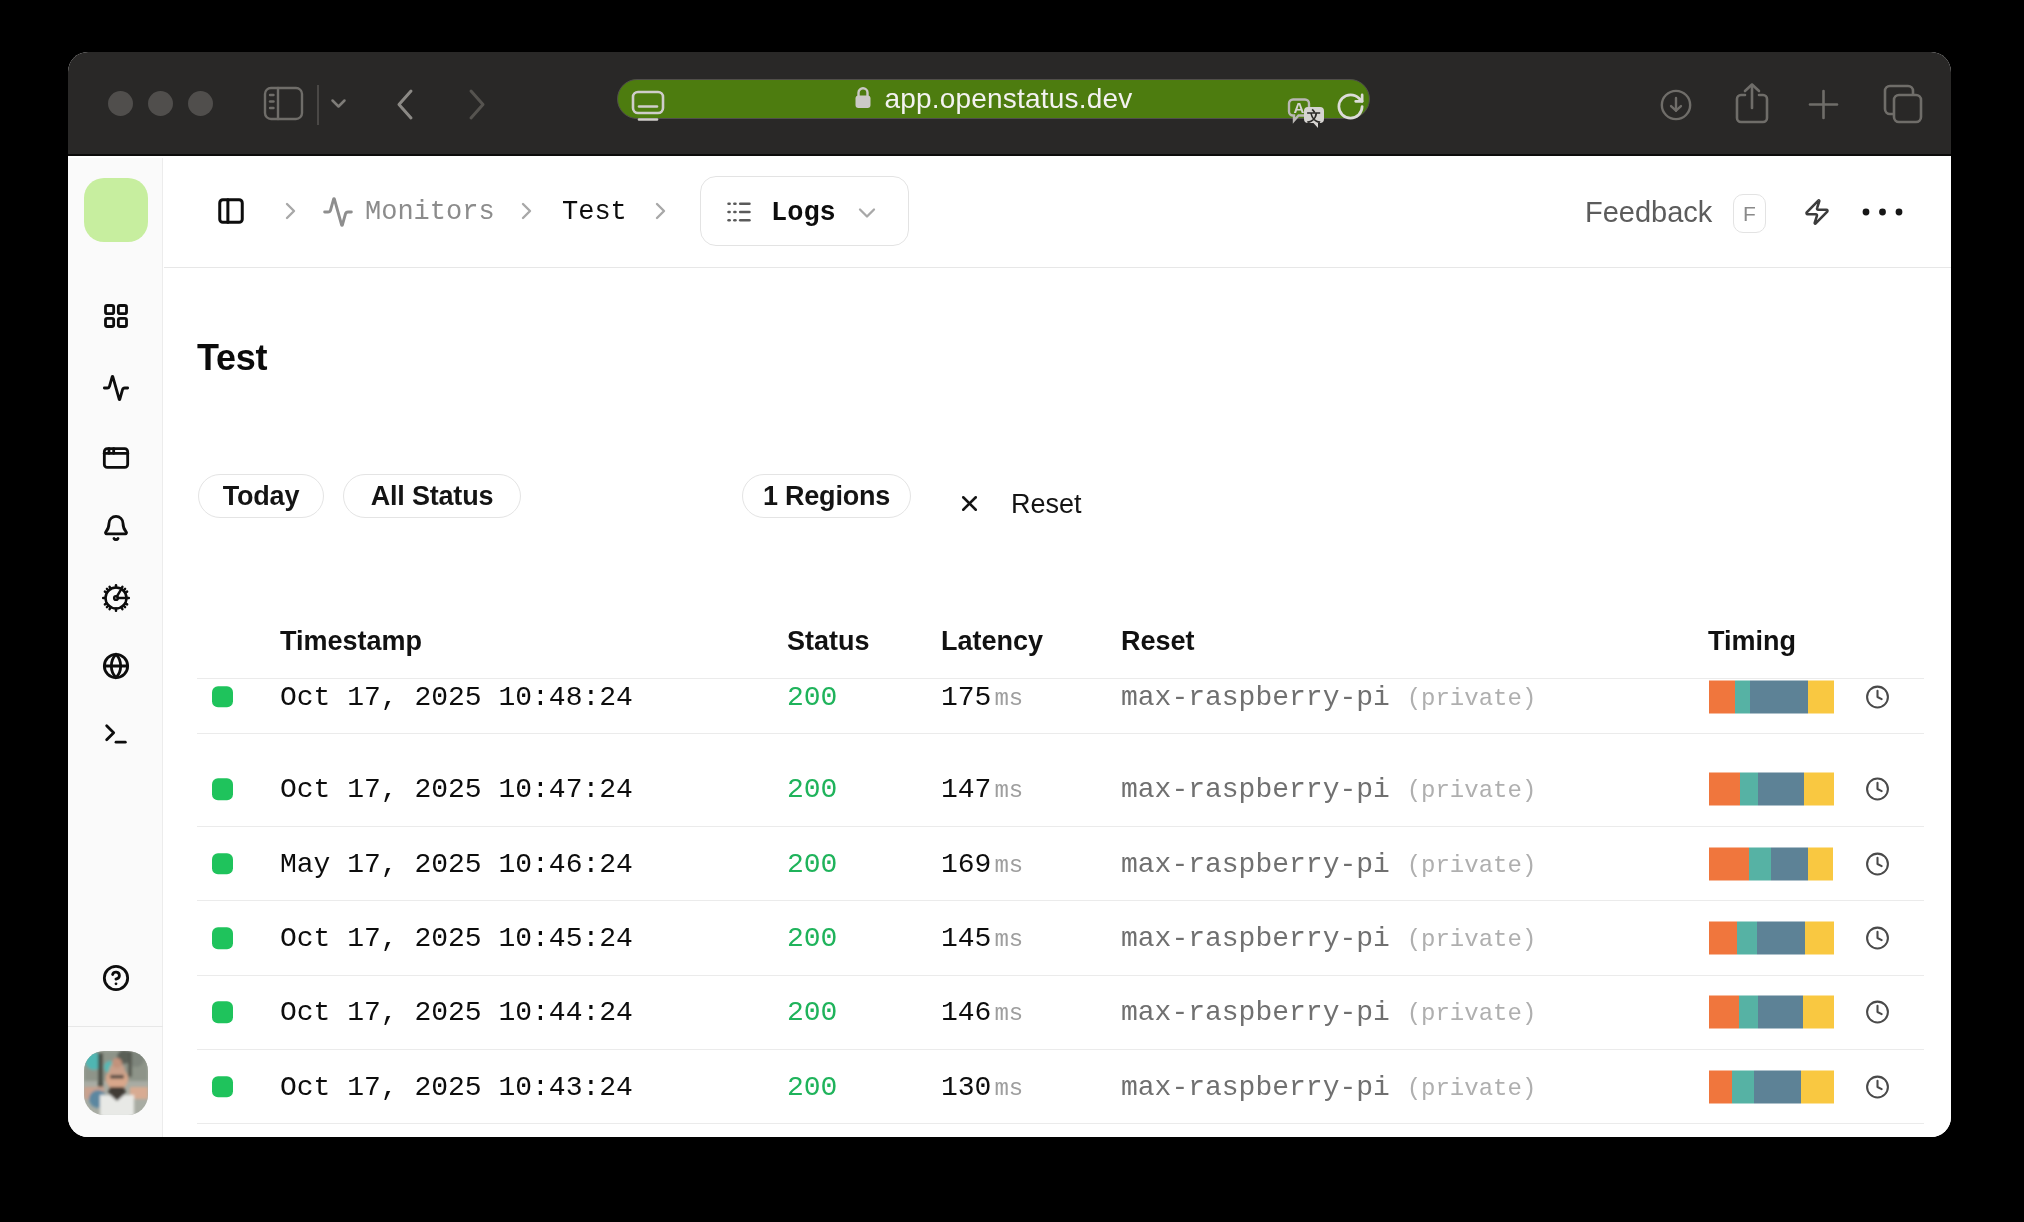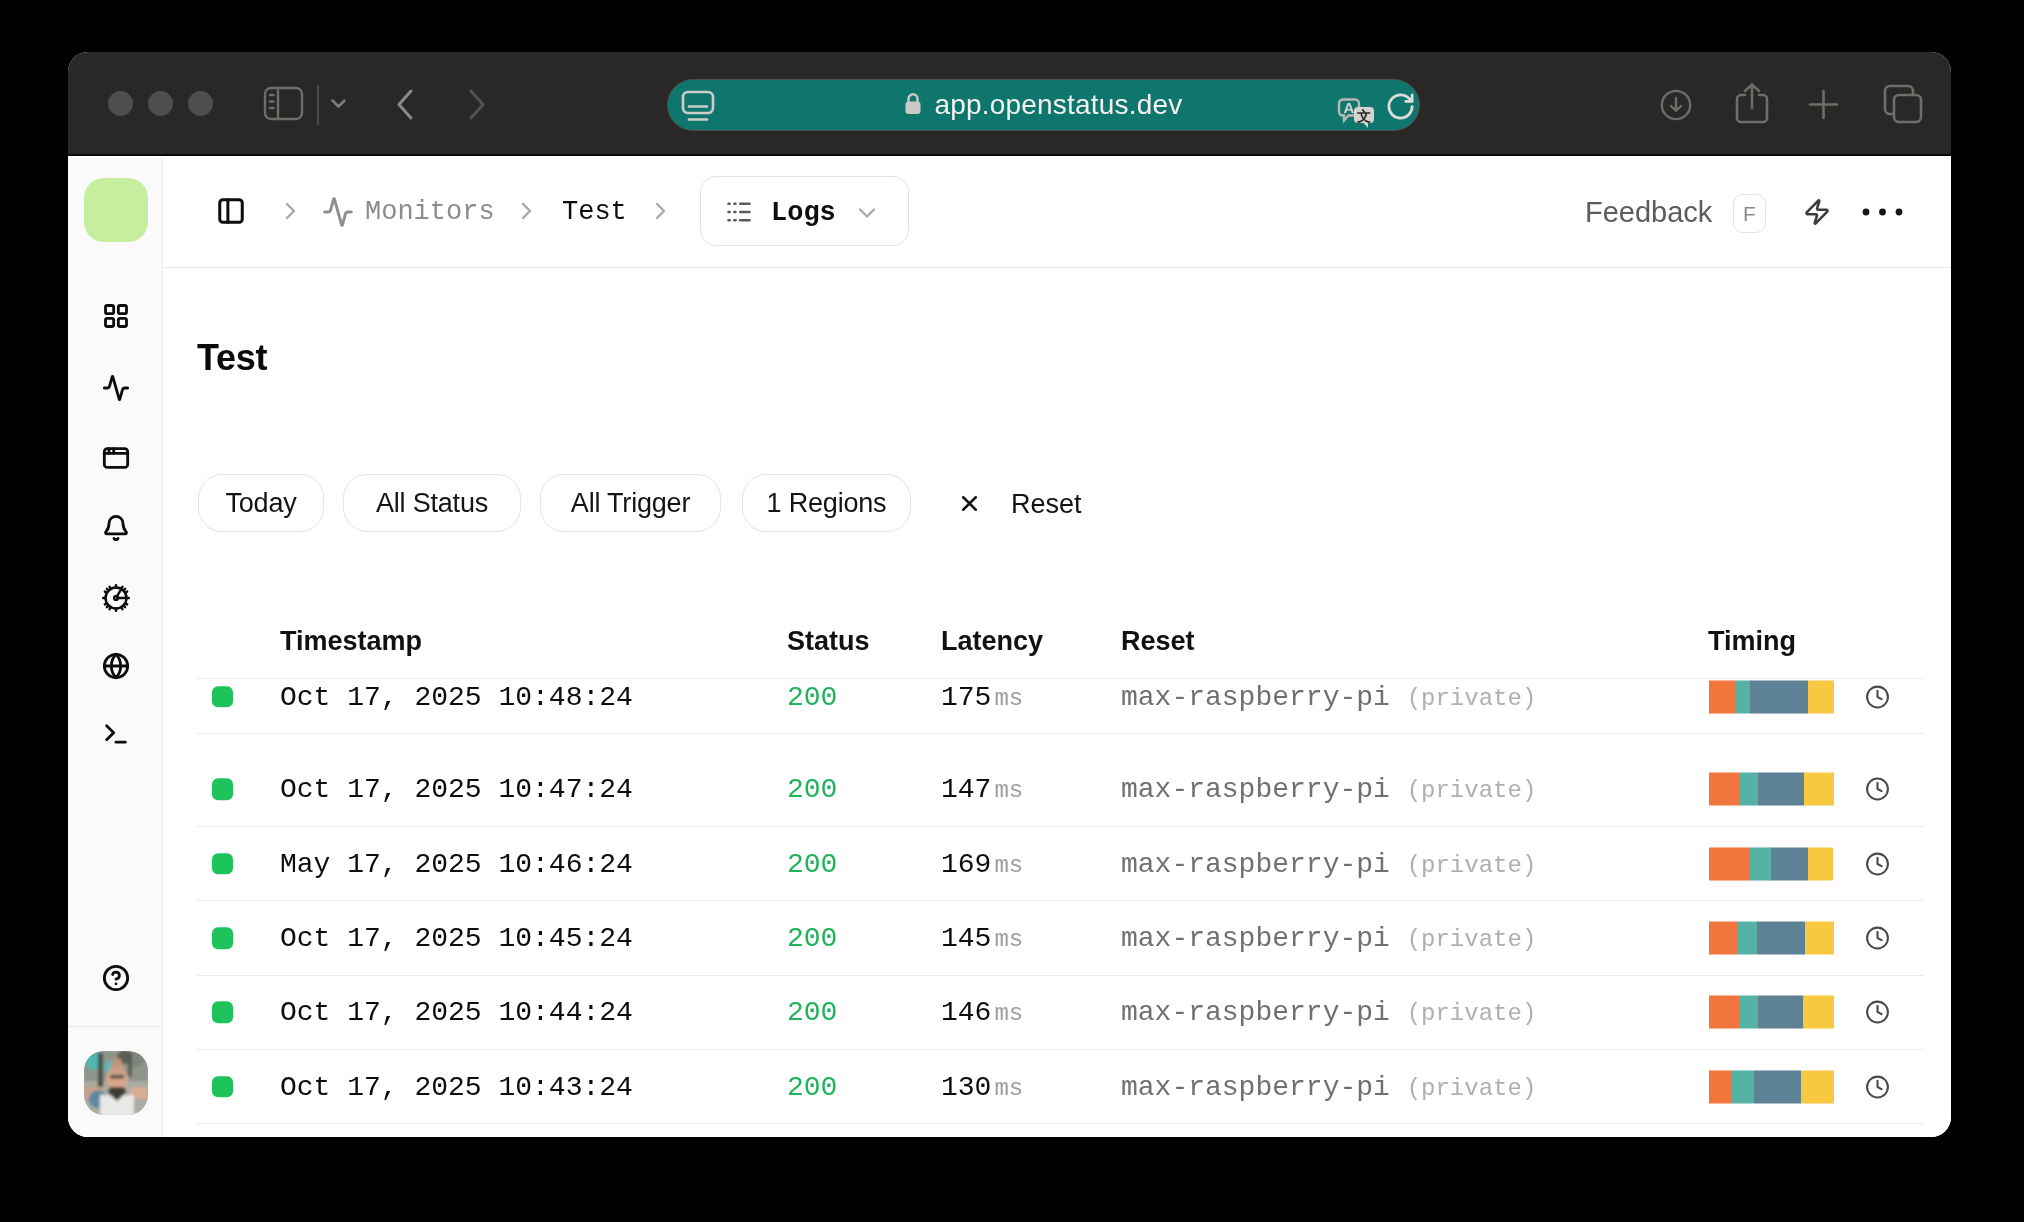--- a/index.html
+++ b/index.html
@@ -1,27 +1,27 @@
 <!DOCTYPE html>
 <html><head><meta charset="utf-8"><style>
 *{margin:0;padding:0;box-sizing:border-box}
 html,body{width:2024px;height:1222px;background:#000;overflow:hidden}
 body{font-family:"Liberation Sans",sans-serif;-webkit-font-smoothing:antialiased}
 .abs{position:absolute}
 .mono{font-family:Liberation Mono, monospace}
 #win{position:absolute;left:68px;top:52px;width:1883px;height:1085px;border-radius:20px;overflow:hidden;background:#fff}
 #toolbar{position:absolute;left:0;top:0;width:1883px;height:104px;background:#292827;border-bottom:2px solid #0b0b0a}
 .dot{position:absolute;width:25px;height:25px;border-radius:50%;background:#504e4c;top:39px}
-#urlbar{position:absolute;left:599px;top:27px;width:753px;height:52px;border-radius:26px;background:#0f766e;border:1.5px solid #504e4b}
+#urlbar{position:absolute;left:549px;top:27px;width:753px;height:40px;border-radius:26px;background:#4d7c0f;border:1.5px solid #504e4b}
 #sidebar{position:absolute;left:0;top:106px;width:95px;bottom:0;background:#fafafa;border-right:1px solid #ececec}
 #appbar{position:absolute;left:96px;top:106px;right:0;height:110px;background:#fff;border-bottom:1px solid #e7e7e7}
 #logo{position:absolute;left:16px;top:20px;width:64px;height:64px;border-radius:20px;background:#c7ee9f}
 #main{position:absolute;left:96px;top:216px;right:0;bottom:0;background:#fff}
-.btn{position:absolute;height:58px;border:1.5px solid #e4e4e4;border-radius:24px;background:#fff;
- display:flex;align-items:center;justify-content:center;font-size:27px;font-weight:400;color:#141414;letter-spacing:-0.2px}
+.btn{position:absolute;height:44px;border:1.5px solid #e4e4e4;border-radius:24px;background:#fff;
+ display:flex;align-items:center;justify-content:center;font-size:27px;font-weight:700;color:#141414;letter-spacing:-0.2px}
 .hdr{position:absolute;font-size:27px;font-weight:700;color:#111;top:50%;transform:translateY(-50%)}
 .row{position:absolute;left:129px;width:1727px;height:74.3px;border-bottom:1px solid #ebebeb}
 .sq{position:absolute;left:14.5px;width:21.5px;height:21.5px;border-radius:6px;background:#1fc35c;top:50%;transform:translateY(-50%)}
 .vc{position:absolute;top:50%;transform:translateY(-50%)}
 .ts{left:83px;font-size:28px;color:#0d0d0d}
 .st{left:590px;font-size:28px;color:#1fb35b}
 .lat{left:744px;font-size:28px;color:#0d0d0d}
 .lat span{font-size:24px;color:#9e9e9e;margin-left:3px}
 .reg{left:924px;font-size:28px;color:#707070}
 .reg span{font-size:24px;color:#afafaf}
@@ -223,21 +223,20 @@
 <rect x="26" y="24" width="14" height="3.5" fill="#4a423c"></rect>
 <path d="M24 42 L33 50 L42 42 L40 36 H26 Z" fill="#3f3a35"></path>
 <circle cx="33" cy="12" r="5" fill="#c2937b"></circle>
 </g>
       </svg>
 </div>
 <div id="main">
 <div class="abs" style="left:33px;top:69px;font-size:36px;font-weight:700;color:#0b0b0b;letter-spacing:-0.3px">Test</div>
 <div class="btn" style="left:34px;top:206px;width:126px">Today</div>
 <div class="btn" style="left:179px;top:206px;width:178px">All Status</div>
-<div class="btn" style="left:376px;top:206px;width:181px">All Trigger</div>
 <div class="btn" style="left:578px;top:206px;width:169px">1 Regions</div>
 <svg class="abs" style="left:793px;top:223px" width="25" height="25" viewBox="0 0 24 24" fill="none" stroke="#141414" stroke-width="2.4" stroke-linecap="round">
         <path d="M18 6 6 18"></path>
         <path d="m6 6 12 12"></path>
       </svg>
 <div class="abs" style="left:847px;top:221px;font-size:27px;font-weight:400;color:#141414">Reset</div>
 <div class="abs" style="left:33px;top:336px;width:1727px;height:74.5px">
 <div class="hdr" style="left:83px">Timestamp</div>
 <div class="hdr" style="left:590px">Status</div>
 <div class="hdr" style="left:744px">Latency</div>

